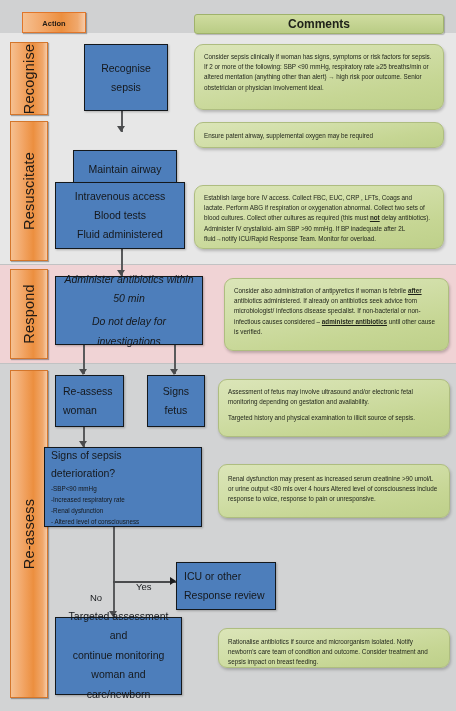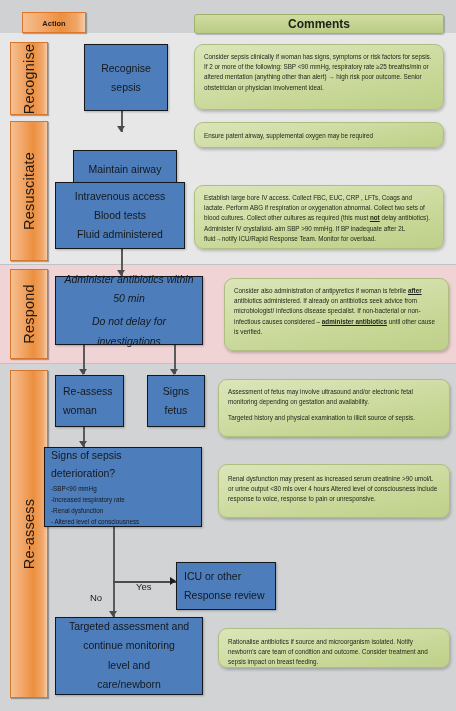--- a/index.html
+++ b/index.html
@@ -230,25 +230,25 @@
     </div>
   </div>
 
   <div class="pbox left" style="left:176px;top:562px;width:100px;height:48px;">
     <div class="lines">
       <span class="ln">ICU or other</span>
       <span class="ln">Response review</span>
     </div>
   </div>
 
-  <div class="pbox center" style="left:55px;top:617px;width:148px;height:78px;">
+  <div class="pbox center" style="left:55px;top:617px;width:127px;height:78px;">
     <div class="lines">
       <span class="ln">Targeted assessment and</span>
       <span class="ln">continue monitoring</span>
-      <span class="ln">level and</span>
+      <span class="ln">woman and</span>
       <span class="ln">care/newborn</span>
     </div>
   </div>
 
   <div class="cbox" style="left:194px;top:44px;width:250px;height:66px;">
     <p>Consider sepsis clinically if woman has signs, symptoms or risk factors for sepsis. If 2 or more of the following: SBP &lt;90 mmHg, respiratory rate ≥25 breaths/min or altered mentation (anything other than alert) → high risk poor outcome. Senior obstetrician or physician involvement ideal.</p>
   </div>
 
   <div class="cbox" style="left:194px;top:122px;width:250px;height:26px;padding-top:8px;">
     <p>Ensure patent airway, supplemental oxygen may be required</p>

